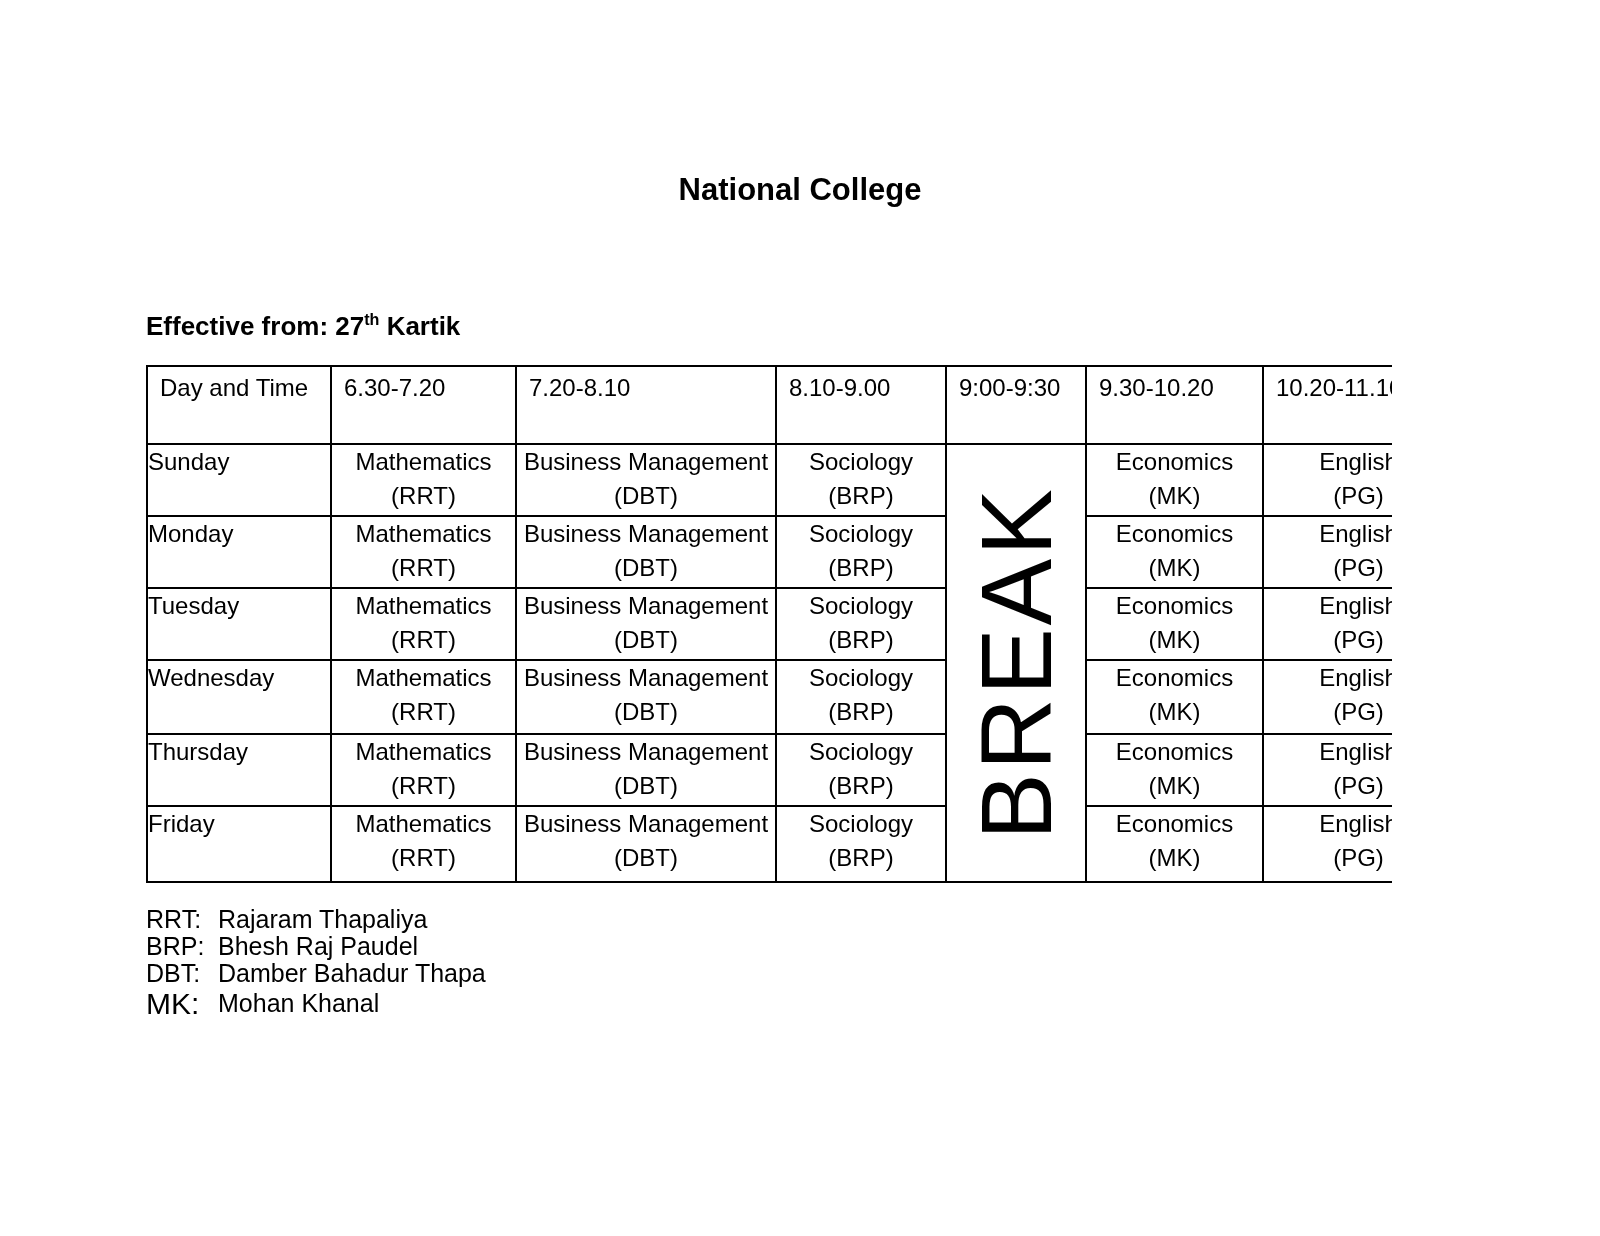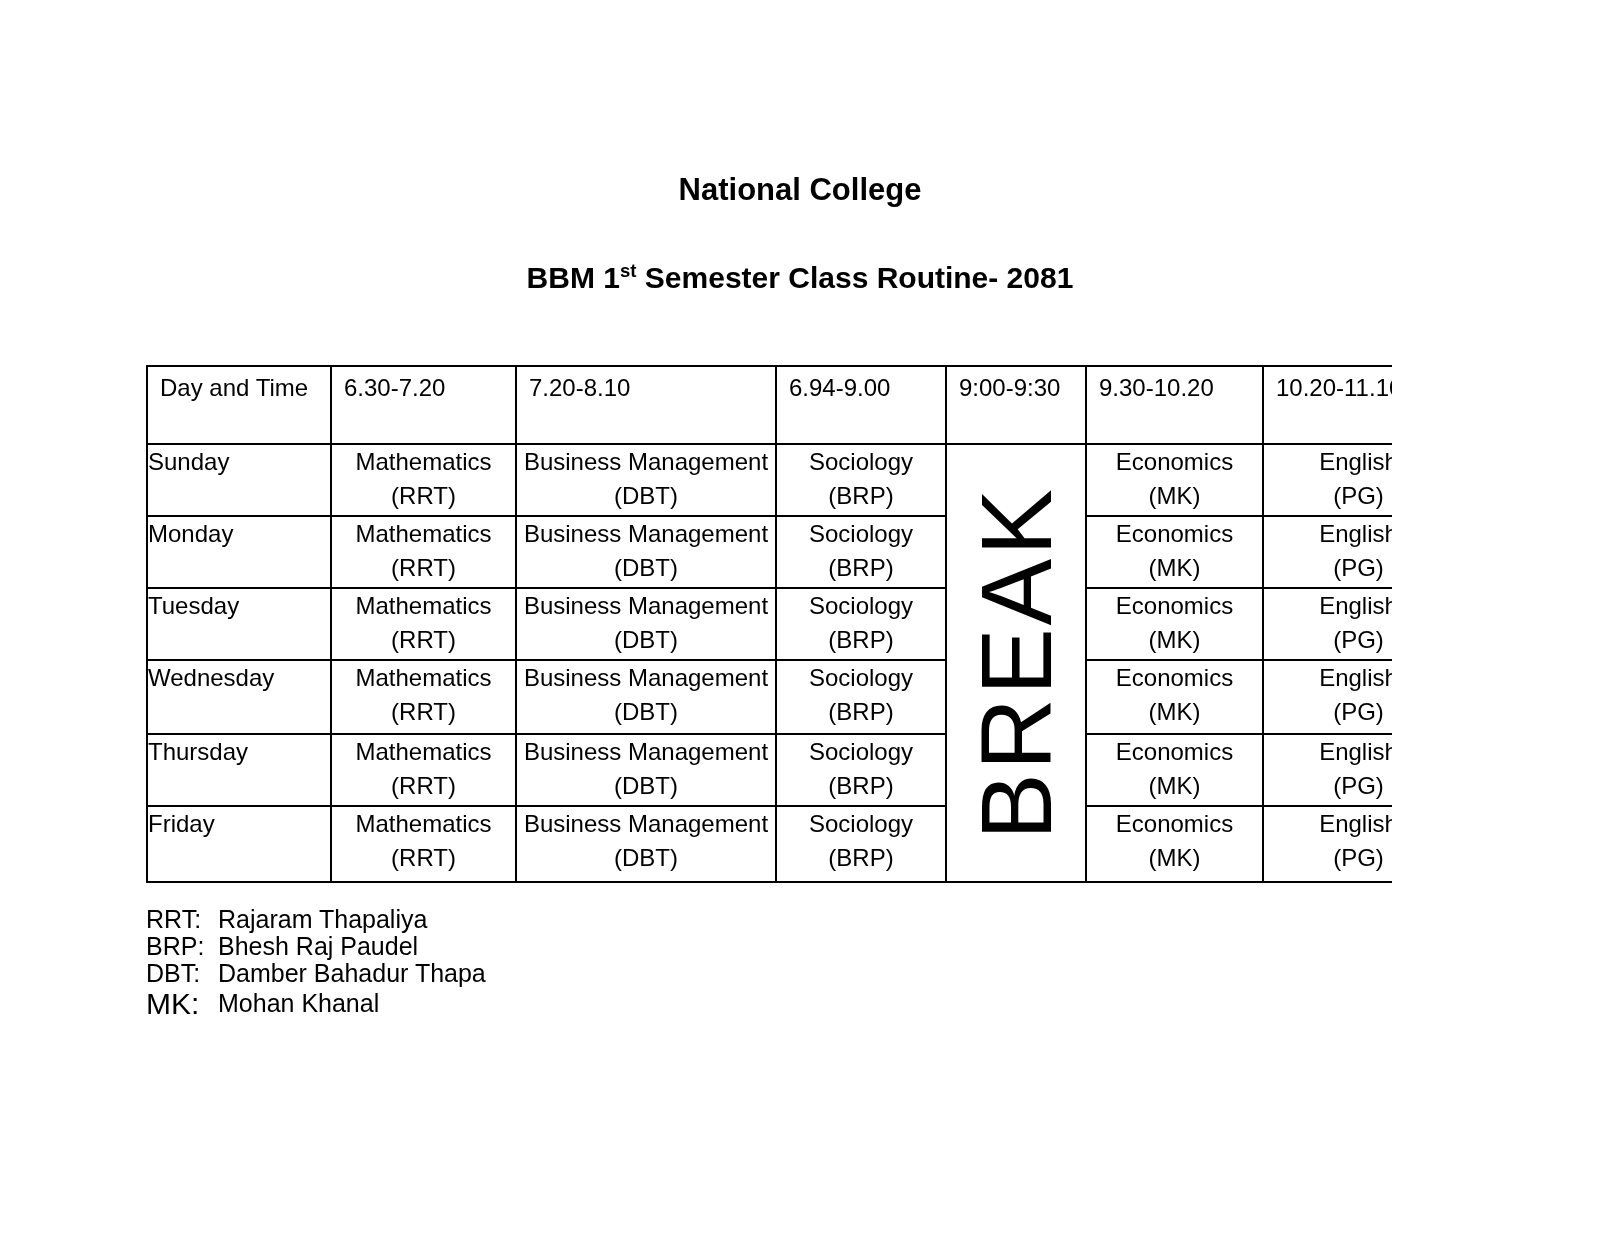--- a/index.html
+++ b/index.html
@@ -92,39 +92,39 @@
   .legend-row.lg { line-height: 33px; }
   .legend-row.lg .abbr { font-size: 30px; }
 </style>
 </head>
 <body>
 
 <div class="page">
 
   <div class="college-name">National College</div>
 
-  <div class="routine-title"><span>BBM 1</span><span class="sup">st</span><span> Semester Class Routine- 2081</span></div>
-
+
+  <div class="effective"><span>Effective from: 27</span><span class="sup">th</span><span> Kartik</span></div>
 
   <table class="routine">
     <colgroup>
       <col style="width:184px">
         <col style="width:185px">
         <col style="width:260px">
         <col style="width:170px">
         <col style="width:140px">
         <col style="width:177px">
         <col style="width:191px">
     </colgroup>
     <tbody>
         <tr>
       <th>Day and Time</th>
       <th>6.30-7.20</th>
       <th>7.20-8.10</th>
-      <th>6.94-9.00</th>
+      <th>8.10-9.00</th>
       <th>9:00-9:30</th>
       <th>9.30-10.20</th>
       <th>10.20-11.10</th>
     </tr>
 
     <tr class="row-std">
       <td class="day-cell">Sunday</td>
       <td class="subject-cell">
         <div>Mathematics</div>
         <div>(RRT)</div>

